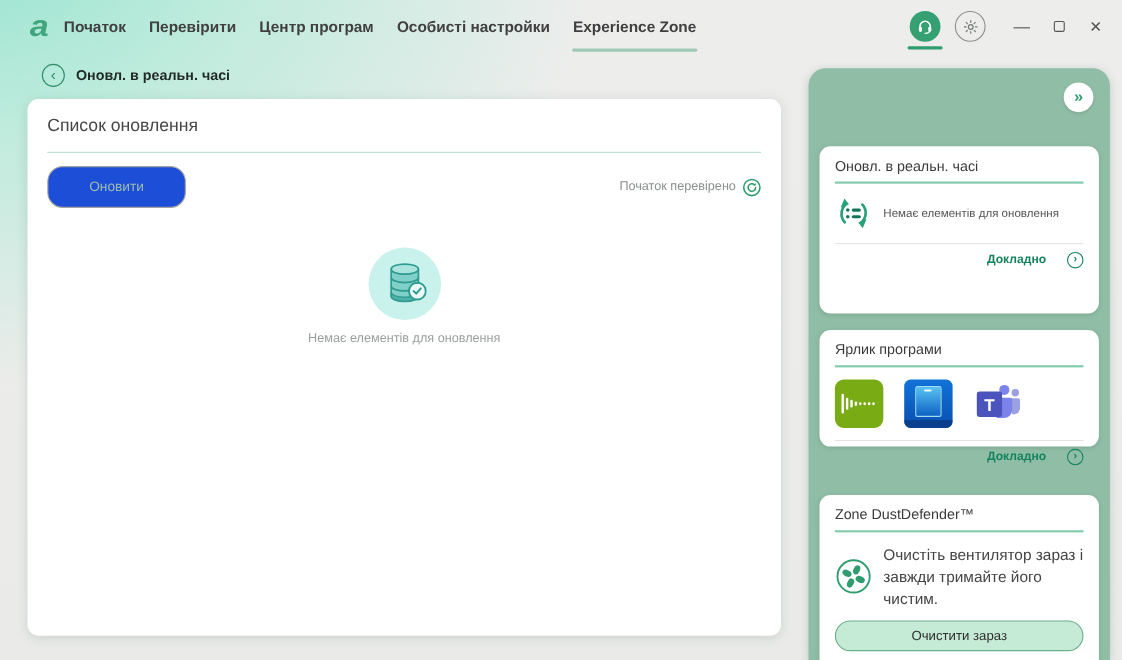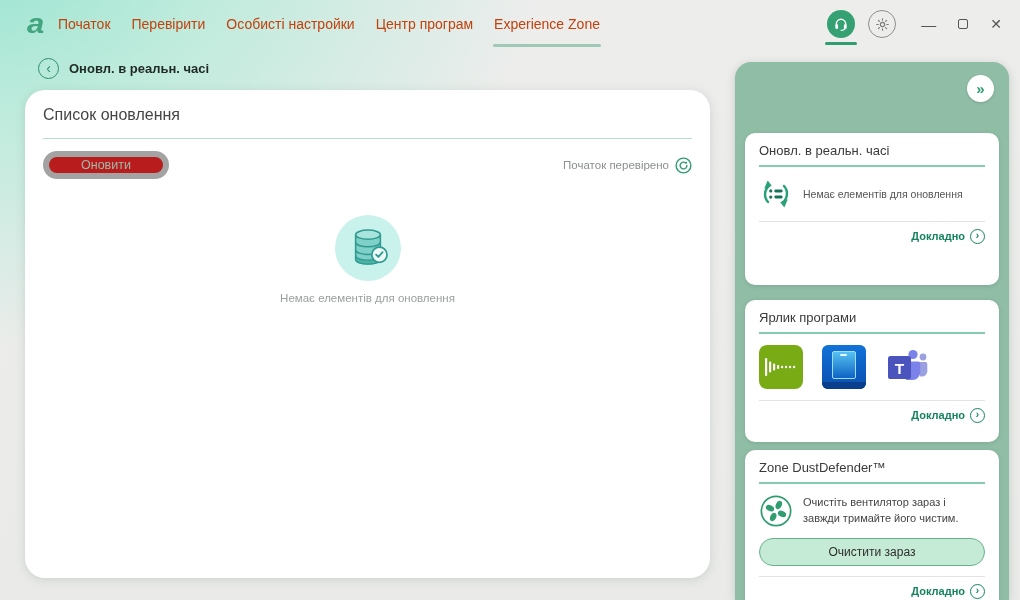--- a/index.html
+++ b/index.html
@@ -14,21 +14,21 @@
   }
 
   
   .topbar { position:absolute; top:0; left:0; right:0; height:48px; display:flex; align-items:center; }
   .logo {
     margin-left:28px; font-size:27px; font-weight:700; font-style:italic;
     color:#41a57d; line-height:1; transform:scaleX(1.15); letter-spacing:-1px;
   }
   .nav { display:flex; gap:17px; margin-left:14px; align-items:center; }
   .nav-item {
-    font-size:14px; font-weight:400; color:#c2410c; padding:4px 2px; cursor:default;
+    font-size:14px; font-weight:700; color:#404040; padding:4px 2px; cursor:default;
     position:relative; white-space:nowrap;
   }
   .nav-item.active::after {
     content:""; position:absolute; left:1px; right:1px; bottom:-11px; height:3px;
     background:#9fc9b6; border-radius:2px;
   }
   .top-right { position:absolute; right:18px; top:0; height:48px; display:flex; align-items:center; gap:13px; }
   .round-btn { width:28px; height:28px; border-radius:50%; display:flex; align-items:center; justify-content:center; position:relative; }
   .support-btn { background:#35a173; }
   .support-btn::after { content:""; position:absolute; left:-2px; right:-2px; bottom:-7px; height:3px; background:#2f9d70; border-radius:2px; }
@@ -43,28 +43,28 @@
   .back-btn {
     width:21px; height:21px; border-radius:50%; border:1.5px solid #2e8f6b; color:#2e8f6b;
     display:flex; align-items:center; justify-content:center; font-size:14px; line-height:1; padding-bottom:2px;
     background:transparent;
   }
   .breadcrumb-label { font-size:13px; font-weight:700; color:#1f2a26; }
 
   
   .main-card {
     position:absolute; left:25px; top:90px; width:685px; height:488px;
-    background:#fff; border-radius:20px; box-shadow:0 2px 10px rgba(110,140,125,.25);
+    background:#fff; border-radius:10px; box-shadow:0 2px 10px rgba(110,140,125,.25);
     padding:16px 18px 0 18px;
   }
   .main-title { font-size:16px; color:#454545; font-weight:400; }
   .main-divider { height:1px; background:#b7decf; margin-top:14px; }
   .main-toolbar { display:flex; align-items:center; justify-content:space-between; margin-top:12px; }
   .update-btn {
-    width:126px; height:28px; border-radius:14px; background:#b91c1c; border:6px solid #a3a3a3;
+    width:126px; height:38px; border-radius:14px; background:#1d4ed8; border:1px solid #a3a3a3;
     color:#9cbcab; font-size:12.5px; font-family:inherit;
   }
   .last-checked { display:flex; align-items:center; gap:6px; }
   .last-checked-label { font-size:11.5px; color:#8b8f8d; }
   .empty-state { margin-top:36px; display:flex; flex-direction:column; align-items:center; }
   .empty-circle {
     width:66px; height:66px; border-radius:50%; background:#c9f2ec;
     display:flex; align-items:center; justify-content:center;
   }
   .empty-text { margin-top:11px; font-size:11.5px; color:#9aa09d; }
@@ -79,35 +79,35 @@
     position:absolute; top:13px; right:15px; width:27px; height:27px; border-radius:50%;
     background:#fff; border:none; color:#2f9d70; font-size:15px; font-weight:700;
     display:flex; align-items:center; justify-content:center; line-height:1; padding-bottom:1px;
     box-shadow:0 1px 3px rgba(0,0,0,.15);
   }
   .side-card {
     position:absolute; left:10px; width:254px; background:#fff; border-radius:10px;
     padding:10px 14px; box-shadow:0 1px 4px rgba(60,90,75,.2);
   }
   .card-1 { top:71px; height:152px; }
-  .card-2 { top:238px; height:142px; }
+  .card-2 { top:238px; height:106px; }
   .card-3 { top:388px; height:216px; }
   .card-title { font-size:13px; color:#3a3a3a; }
   .card-title-divider { height:1.5px; background:#85ccae; margin-top:7px; }
   .card-row { display:flex; align-items:center; gap:10px; margin-top:10px; }
   .card-status-text { font-size:10.5px; color:#555; }
-  .card-desc-text { font-size:11px; color:#444; line-height:1.45; }
+  .card-desc-text { font-size:14px; color:#444; line-height:1.45; }
   .pill-btn {
     display:block; width:100%; height:28px; border-radius:14px; margin-top:10px;
     font-size:12px; color:#2e2e2e; font-family:inherit;
   }
   .pill-outline { background:#fff; border:1px solid #4a9e78; }
   .pill-mint { background:#c5ead5; border:1px solid #68b08d; }
   .card-bottom-divider { height:1px; background:#e2e4e3; margin-top:10px; }
-  .details-row { display:flex; justify-content:flex-end; align-items:center; gap:5px; margin-top:7px; }
+  .details-row { display:flex; justify-content:flex-end; align-items:center; gap:19px; margin-top:7px; }
   .details-label { font-size:11px; font-weight:700; color:#15845e; }
   .chev-circle {
     width:15px; height:15px; border-radius:50%; border:1.4px solid #15845e; color:#15845e;
     display:flex; align-items:center; justify-content:center; font-size:10px; font-weight:700;
     line-height:1; padding-bottom:1px;
   }
   .apps-row { display:flex; align-items:center; gap:19px; margin-top:10px; height:46px; }
   .app-audio { width:44px; height:44px; border-radius:8px; background:#79ab15; display:flex; align-items:center; justify-content:center; }
   .app-device { width:44px; height:44px; border-radius:6px; background:linear-gradient(180deg,#1173d8,#0a4fae); position:relative; overflow:hidden; }
   .app-device .screen {
@@ -120,22 +120,22 @@
   .icon-svg { display:block; }
 </style>
 </head>
 <body>
 
 <div class="topbar">
   <div class="logo">a</div>
   <div class="nav">
     <div class="nav-item">Початок</div>
     <div class="nav-item">Перевірити</div>
+    <div class="nav-item">Центр програм</div>
     <div class="nav-item">Особисті настройки</div>
-    <div class="nav-item">Центр програм</div>
     <div class="nav-item active">Experience Zone</div>
   </div>
   <div class="top-right">
     <div class="round-btn support-btn">
       <svg class="icon-svg" width="16" height="16" viewBox="0 0 24 24">
         <path d="M5 14v-2a7 7 0 0 1 14 0v2" fill="none" stroke="#fff" stroke-width="2.2" stroke-linecap="round"></path>
         <rect x="3.5" y="12.5" width="4.2" height="7" rx="2" fill="#fff"></rect>
         <rect x="16.3" y="12.5" width="4.2" height="7" rx="2" fill="#fff"></rect>
         <path d="M12 21.4c3.2 0 5.6-1.2 6-3" fill="none" stroke="#fff" stroke-width="1.8" stroke-linecap="round"></path>
       </svg>

